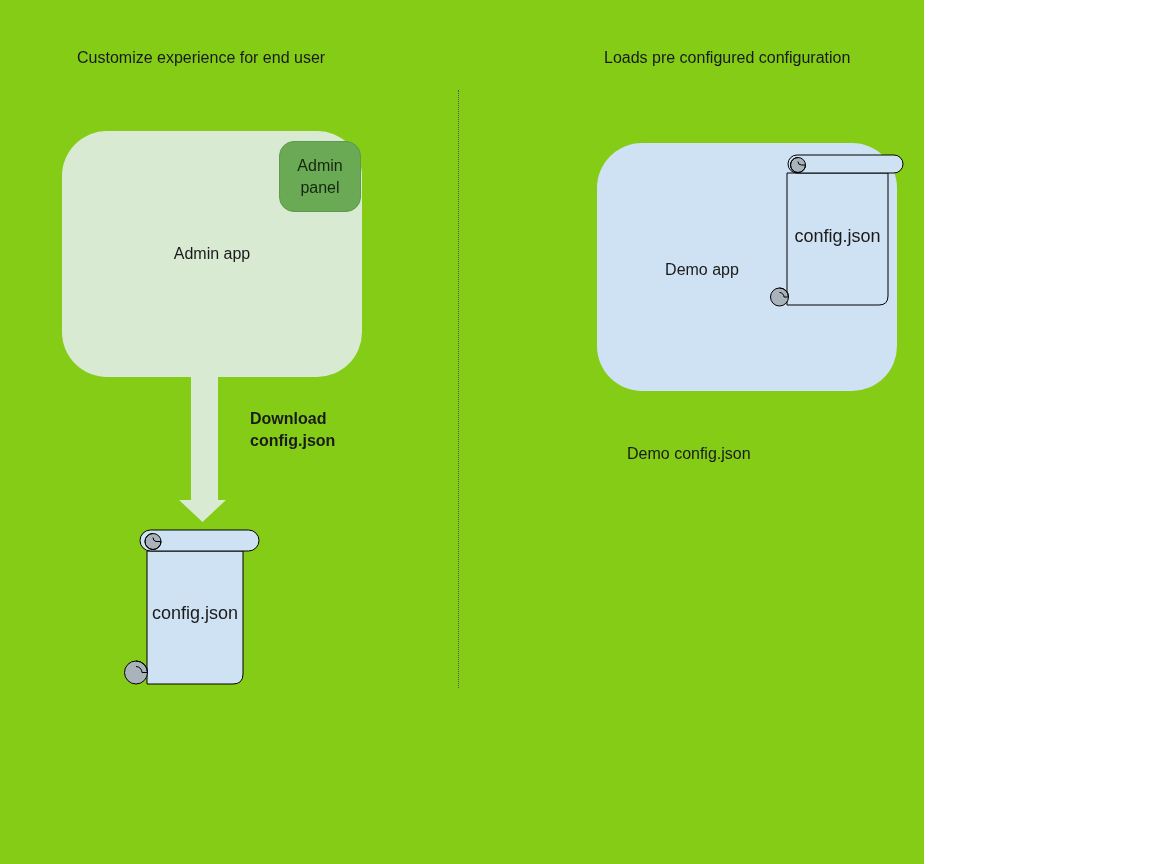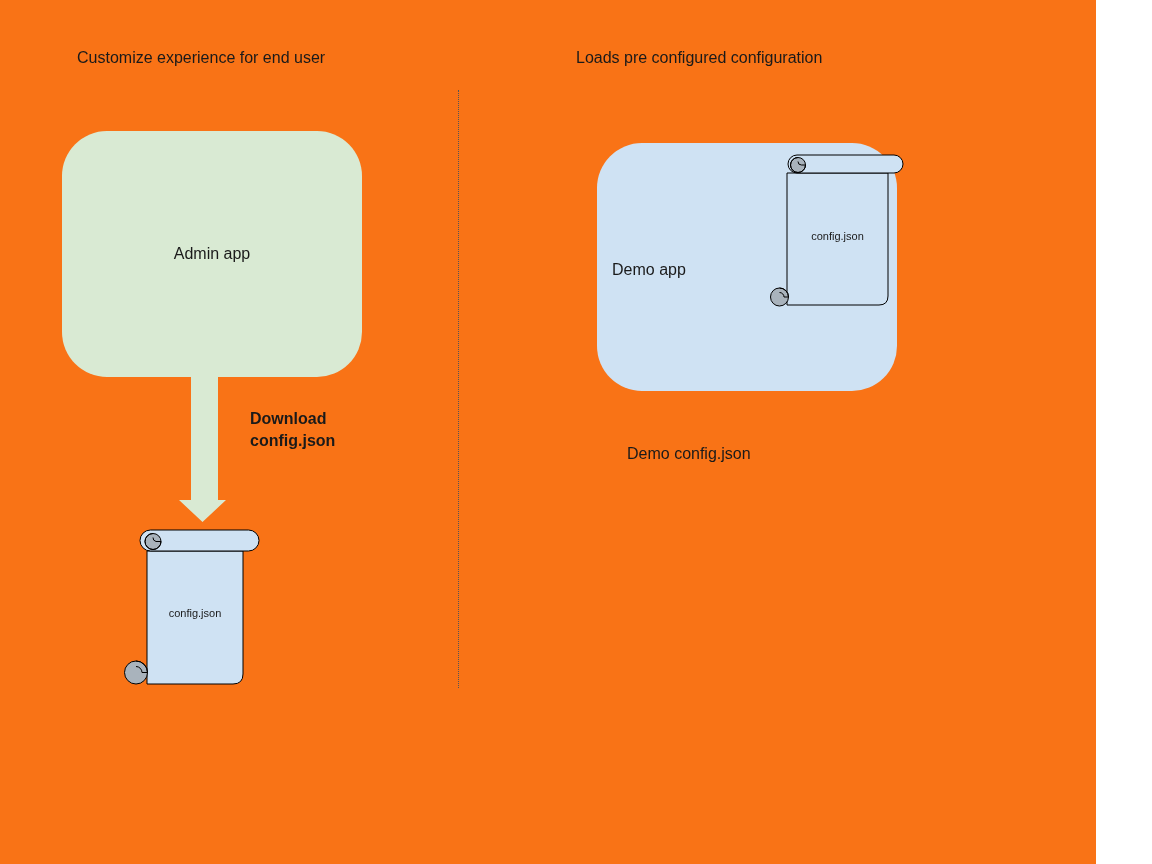--- a/index.html
+++ b/index.html
@@ -1,70 +1,73 @@
 <!DOCTYPE html>
 <html><head>
 <meta charset="utf-8">
 <style>
   html,body{margin:0;padding:0;background:#ffffff;}
   .canvas{
-    position:relative;width:1096px;height:864px;background:#f97316;overflow:hidden;
+    position:relative;width:924px;height:864px;background:#84cc16;overflow:hidden;
     font-family:"Liberation Sans", sans-serif;color:#1a1a1a;font-size:16px;
   }
   .title{position:absolute;white-space:nowrap;line-height:22px;}
   .left-title{left:77px;top:47px;}
-  .right-title{left:576px;top:47px;}
+  .right-title{left:604px;top:47px;}
   .divider{position:absolute;left:458px;top:90px;height:598px;width:0;border-left:1px dotted #555555;}
 
   .admin-app{
     position:absolute;left:62px;top:131px;width:300px;height:246px;
     background:#d9ead3;border-radius:45px;
     display:flex;align-items:center;justify-content:center;
   }
   .admin-app-label{text-align:left;}
   .admin-panel{
     position:absolute;left:217px;top:10px;width:82px;height:71px;
     background:#6aaa55;border:1px solid #5f994a;border-radius:15px;box-sizing:border-box;
     display:flex;align-items:center;justify-content:center;color:#16260e;
   }
   .admin-panel span{display:block;width:60px;text-align:center;line-height:22px;}
 
   .down-arrow{position:absolute;left:179px;top:377px;}
   .arrow-label{position:absolute;left:250px;top:408px;width:104px;line-height:22px;font-weight:bold;}
 
   .scroll-left{position:absolute;left:120px;top:525px;}
   .scroll-right{position:absolute;left:768px;top:150px;}
-  .config-label{position:absolute;font-size:11px;text-align:center;line-height:20px;}
+  .config-label{position:absolute;font-size:18px;text-align:center;line-height:20px;}
   .config-label-left{left:147px;top:603px;width:96px;}
   .config-label-right{left:787px;top:226px;width:101px;}
 
   .demo-app{
     position:absolute;left:597px;top:143px;width:300px;height:248px;
     background:#cfe2f3;border-radius:45px;
   }
-  .demo-label{position:absolute;left:612px;top:259px;width:180px;text-align:left;line-height:22px;}
+  .demo-label{position:absolute;left:612px;top:259px;width:180px;text-align:center;line-height:22px;}
   .caption{position:absolute;left:627px;top:443px;white-space:nowrap;line-height:22px;}
 
   .scroll-shape{fill:#cfe2f3;stroke:#000000;stroke-width:1;}
   .scroll-curl{fill:#a9b3bc;stroke:#000000;stroke-width:1;}
   .scroll-spiral{fill:none;stroke:#000000;stroke-width:1;}
   .arrow-poly{fill:#d9ead3;}
 </style>
 </head>
 <body>
 
 <div class="canvas">
 
   <div class="title left-title">Customize experience for end user</div>
   <div class="title right-title">Loads pre configured configuration</div>
 
   <div class="divider"></div>
 
   <div class="admin-app">
     <div class="admin-app-label">Admin app</div>
+    <div class="admin-panel">
+      <span>Admin panel</span>
+    </div>
   </div>
 
   <svg class="down-arrow" width="47" height="145" viewBox="0 0 47 145">
     <polygon class="arrow-poly" points="12,0 39,0 39,123 47,123 23.5,145 0,123 12,123"></polygon>
   </svg>
   <div class="arrow-label">Download config.json</div>
 
   <svg class="scroll-left" width="145" height="165" viewBox="0 0 145 165">
     <path class="scroll-shape" d="M27,26 H123 V149 Q123,159 113,159 H27 Z"></path>
     <circle class="scroll-curl" cx="16" cy="147.5" r="11.5"></circle>

